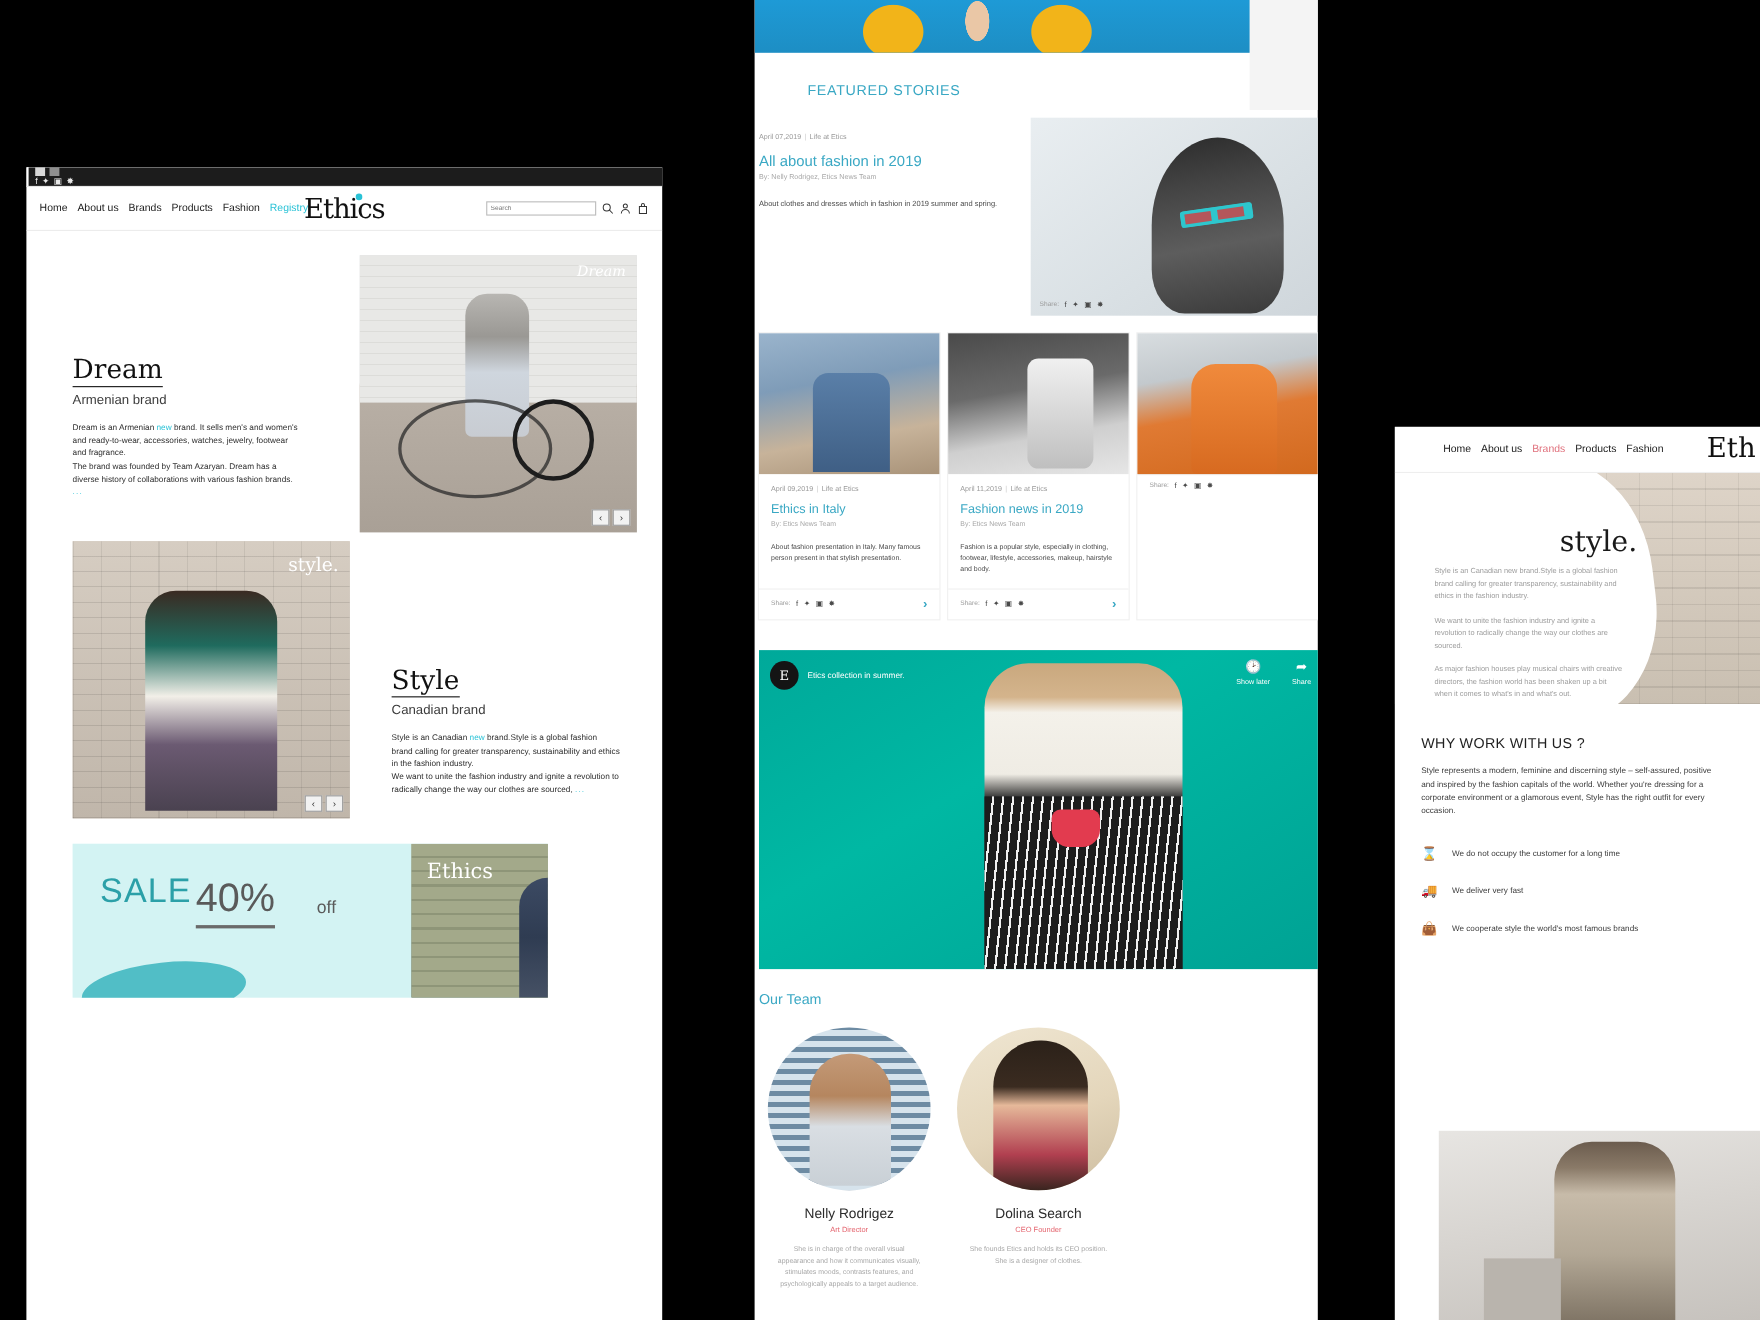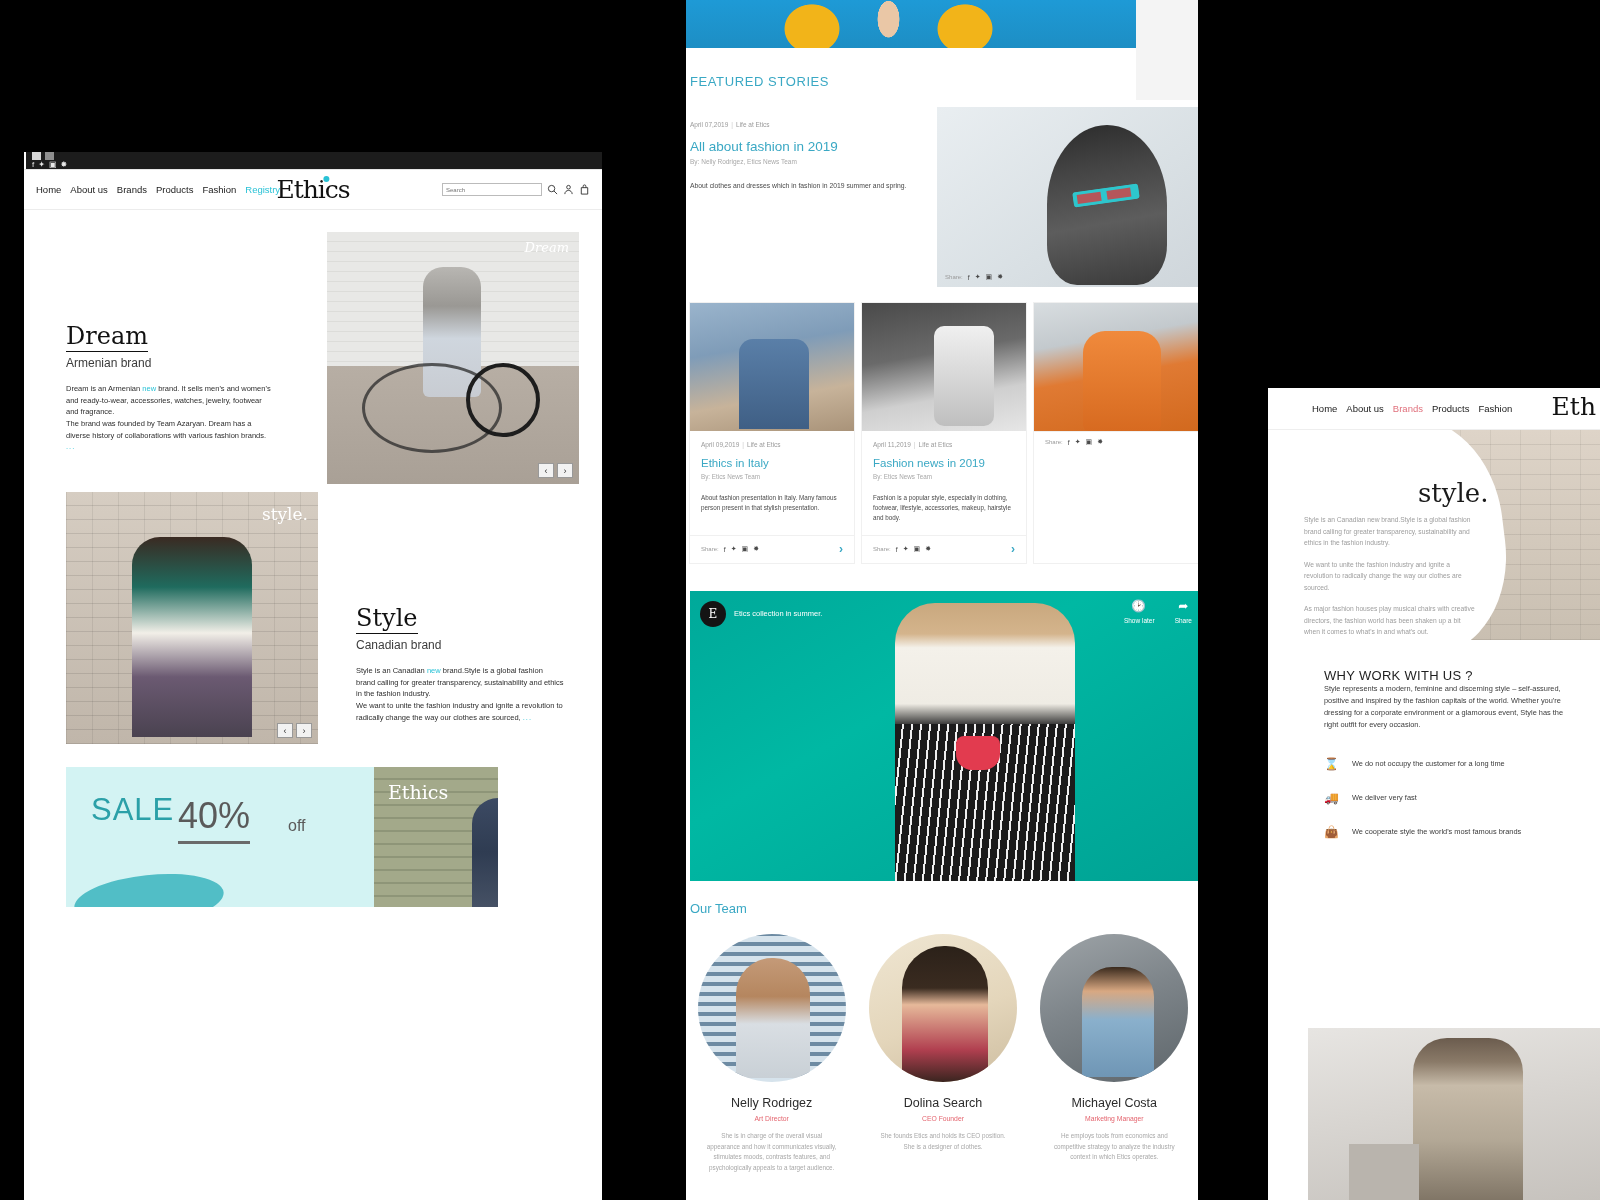--- a/index.html
+++ b/index.html
@@ -233,21 +233,21 @@
     background:
       radial-gradient(ellipse 45px 40px at 28% 60%, #f2b419 0 60%, rgba(0,0,0,0) 62%),
       radial-gradient(ellipse 45px 40px at 62% 60%, #f2b419 0 60%, rgba(0,0,0,0) 62%),
       radial-gradient(ellipse 18px 30px at 45% 40%, #eac7a6 0 60%, rgba(0,0,0,0) 62%);
   }
   .mid-bg {
     position:absolute; left: 450px; top: 0; width: 62px; height: 100px; background:#f4f4f4;
   }
   .fs-wrap { padding: 26px 0 0 2px; position: relative; }
   .fs-title {
-    font-size: 13px; color: #3aa8c4; letter-spacing: .6px; padding-left: 2px;
+    font-size: 13px; color: #3aa8c4; letter-spacing: .6px; padding-left: 2px; margin-left: 44px;
   }
   .feature-row { display: flex; margin-top: 18px; }
   .feature-left {
     width: 250px; background: #fff; padding: 14px 16px 20px 2px; position: relative;
   }
   .meta { font-size: 6.5px; color: #9a9a9a; }
   .meta .bar { color:#ccc; margin: 0 3px; }
   .art-title {
     font-size: 13.5px; color: #3aa8c4; margin-top: 11px; font-weight: 400;
   }
@@ -391,23 +391,23 @@
   }
   .rhero .styleword {
     position:absolute; left: 150px; top: 48px;
     font-family:"DejaVu Serif",serif; font-size: 26px; color: #1a1a1a;
   }
   .rcopy {
     position:absolute; left: 36px; top: 84px; width: 172px;
     font-size: 6.7px; color: #9d9d9d; line-height: 1.72;
   }
   .rcopy p + p { margin-top: 10px; }
-  .why { padding: 28px 36px 0 56px; }
+  .why { padding: 28px 36px 0 24px; }
   .why h3 { font-size: 13px; color: #1f1f1f; font-weight: 500; letter-spacing: .3px; }
-  .why .wtext { font-size: 7.4px; color: #3a3a3a; line-height: 1.62; }
+  .why .wtext { font-size: 7.4px; color: #3a3a3a; line-height: 1.62; margin-top: 12px; }
   .why ul { list-style:none; margin-top: 26px; }
   .why li { display:flex; align-items:center; gap: 12px; margin-bottom: 20px; }
   .why li .bi { width: 16px; font-size: 12px; text-align:center; color:#2a2a2a; }
   .why li .bt { font-size: 7.4px; color: #3a3a3a; }
   .rbottom-img {
     position:absolute; left: 40px; bottom: 0; width: 292px; height: 172px;
     background: linear-gradient(170deg,#e7e5e2 0%,#d8d5d1 45%,#c6c2bd 100%);
     overflow:hidden;
   }
   .rbottom-img .fig {
@@ -652,26 +652,20 @@
           <div class="avatar a1"></div>
           <div class="tname">Nelly Rodrigez</div>
           <div class="trole">Art Director</div>
           <div class="tdesc">She is in charge of the overall visual appearance and how it communicates visually, stimulates moods, contrasts features, and psychologically appeals to a target audience.</div>
         </div>
         <div class="tcol">
           <div class="avatar a2"></div>
           <div class="tname">Dolina Search</div>
           <div class="trole">CEO Founder</div>
           <div class="tdesc">She founds Etics and holds its CEO position. She is a designer of clothes.</div>
-        </div>
-        <div class="tcol">
-          <div class="avatar a3"></div>
-          <div class="tname">Michayel Costa</div>
-          <div class="trole">Marketing Manager</div>
-          <div class="tdesc">He employs tools from economics and competitive strategy to analyze the industry context in which Etics operates.</div>
         </div>
       </div>
     </div>
   </div>
 </div>
 
 <div class="panel-right">
   <div class="rnav">
     <div class="navlinks">
       <span class="nl">Home</span>

